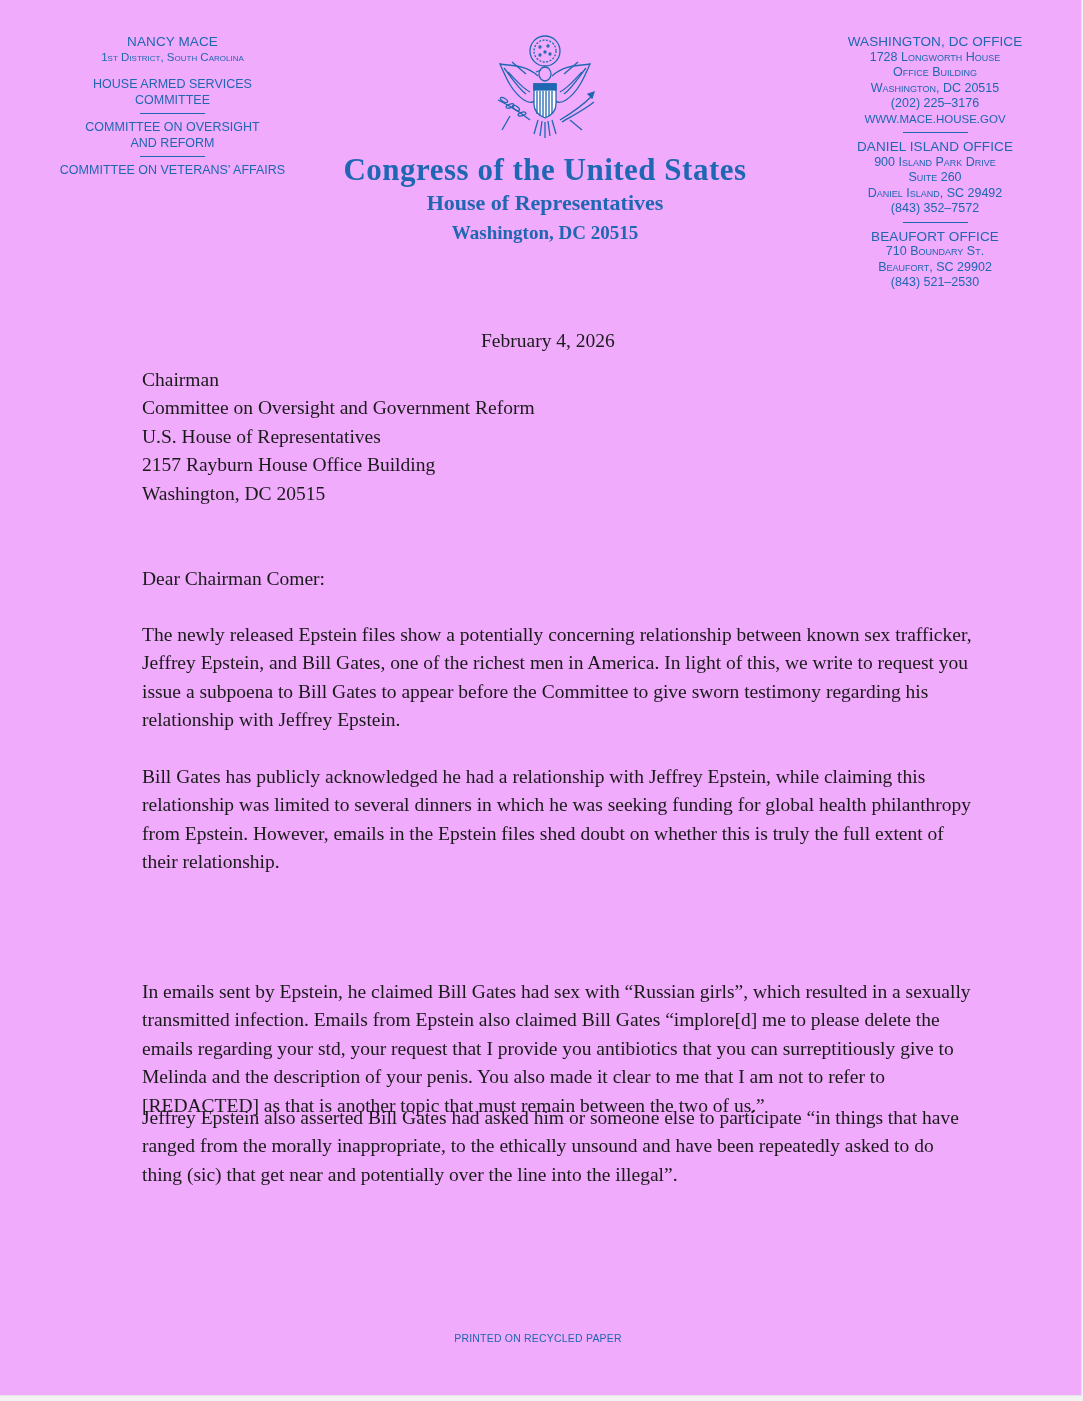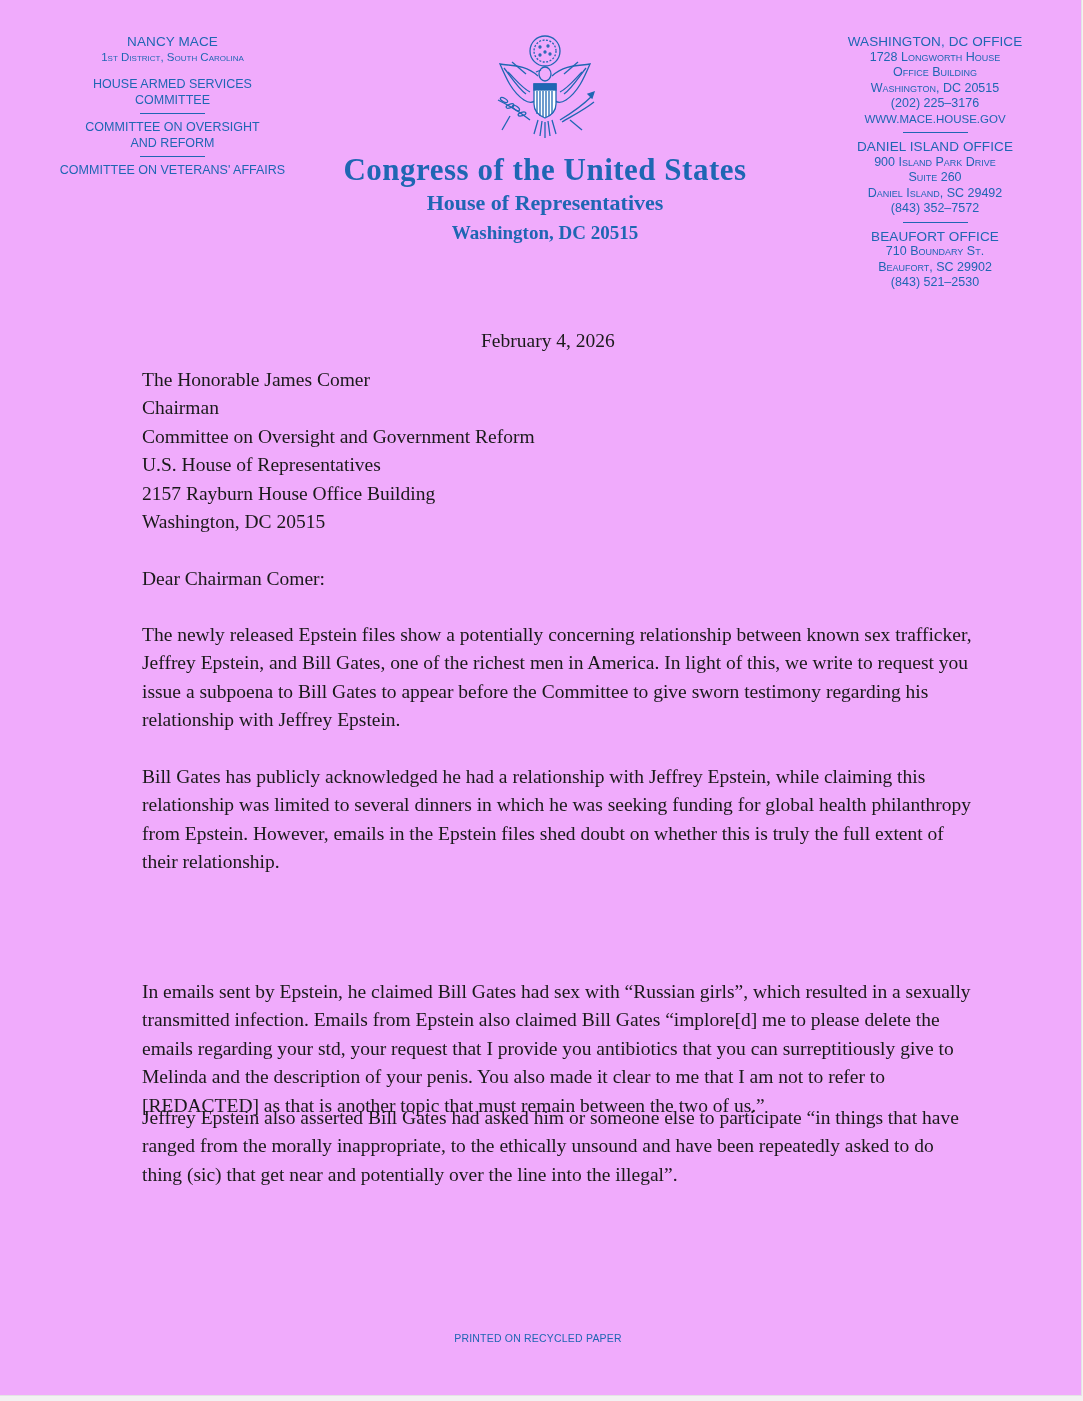--- a/index.html
+++ b/index.html
@@ -167,21 +167,20 @@
       <div class="big">BEAUFORT OFFICE</div>
       <div class="small sc">710 Boundary St.</div>
       <div class="small sc">Beaufort, SC 29902</div>
       <div class="small">(843) 521–2530</div>
     </div>
   </div>
 
   <div class="date">February 4, 2026</div>
 
   <div class="body-text address">
-    <div>The Honorable James Comer</div>
     <div>Chairman</div>
     <div>Committee on Oversight and Government Reform</div>
     <div>U.S. House of Representatives</div>
     <div>2157 Rayburn House Office Building</div>
     <div>Washington, DC 20515</div>
   </div>
 
   <div class="body-text salutation">Dear Chairman Comer:</div>
 
   <p class="body-text para p1">The newly released Epstein files show a potentially concerning relationship between known sex trafficker, Jeffrey Epstein, and Bill Gates, one of the richest men in America. In light of this, we write to request you issue a subpoena to Bill Gates to appear before the Committee to give sworn testimony regarding his relationship with Jeffrey Epstein.</p>

